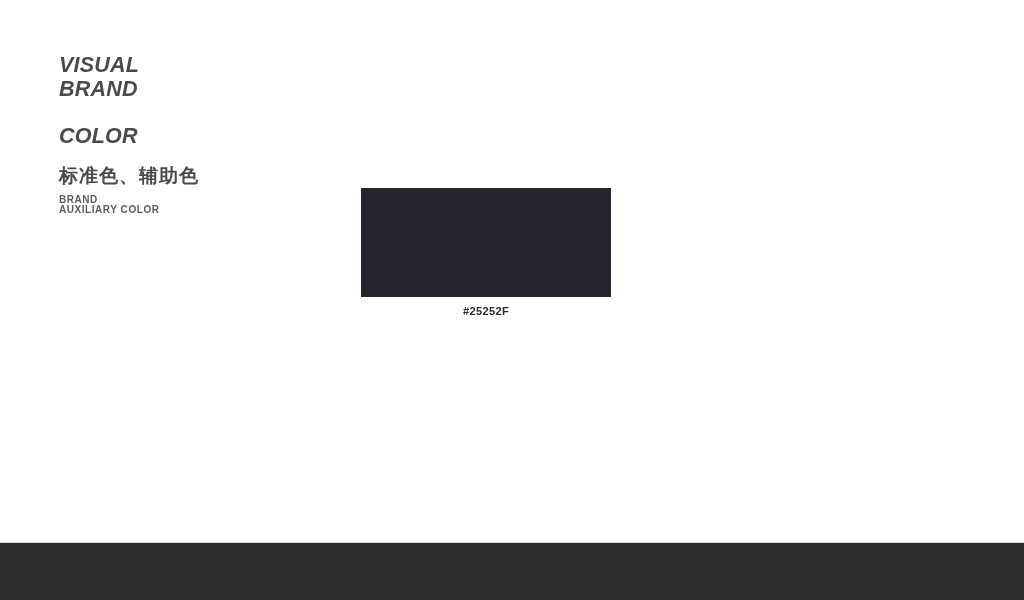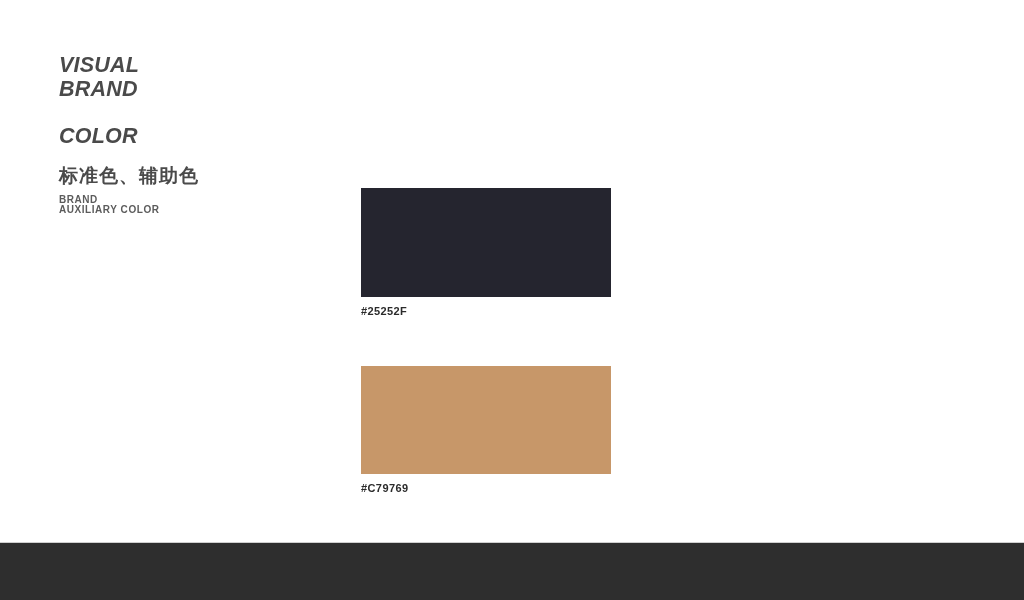--- a/index.html
+++ b/index.html
@@ -91,21 +91,21 @@
     height: 109px;
     box-sizing: border-box;
   }
 
   .swatch-cell.tall .swatch-chip {
     height: 108px;
   }
 
   .swatch-label {
     display: block;
-    text-align: left;
+    text-align: center;
     font-size: 11px;
     font-weight: bold;
     color: #2b2b2b;
     letter-spacing: 0.4px;
     padding-top: 8px;
   }
 
   
   .bottom-bar {
     position: absolute;
@@ -141,23 +141,19 @@
   <div class="swatch-grid">
 
     <div class="swatch-row row-1">
       <div class="swatch-cell">
         <div class="swatch-chip" style="background-color: rgb(37, 37, 47);"></div>
         <span class="swatch-label">#25252F</span>
       </div>
     </div>
 
     <div class="swatch-row row-2">
-      <div class="swatch-cell tall">
-        <div class="swatch-chip" style="background-color: rgb(199, 151, 105);"></div>
-        <span class="swatch-label">#C79769</span>
-      </div>
     </div>
 
   </div>
 
   <div class="bottom-bar" style="background-color: rgb(46, 46, 46);"></div>
 
 </div>
 
 </body></html>

